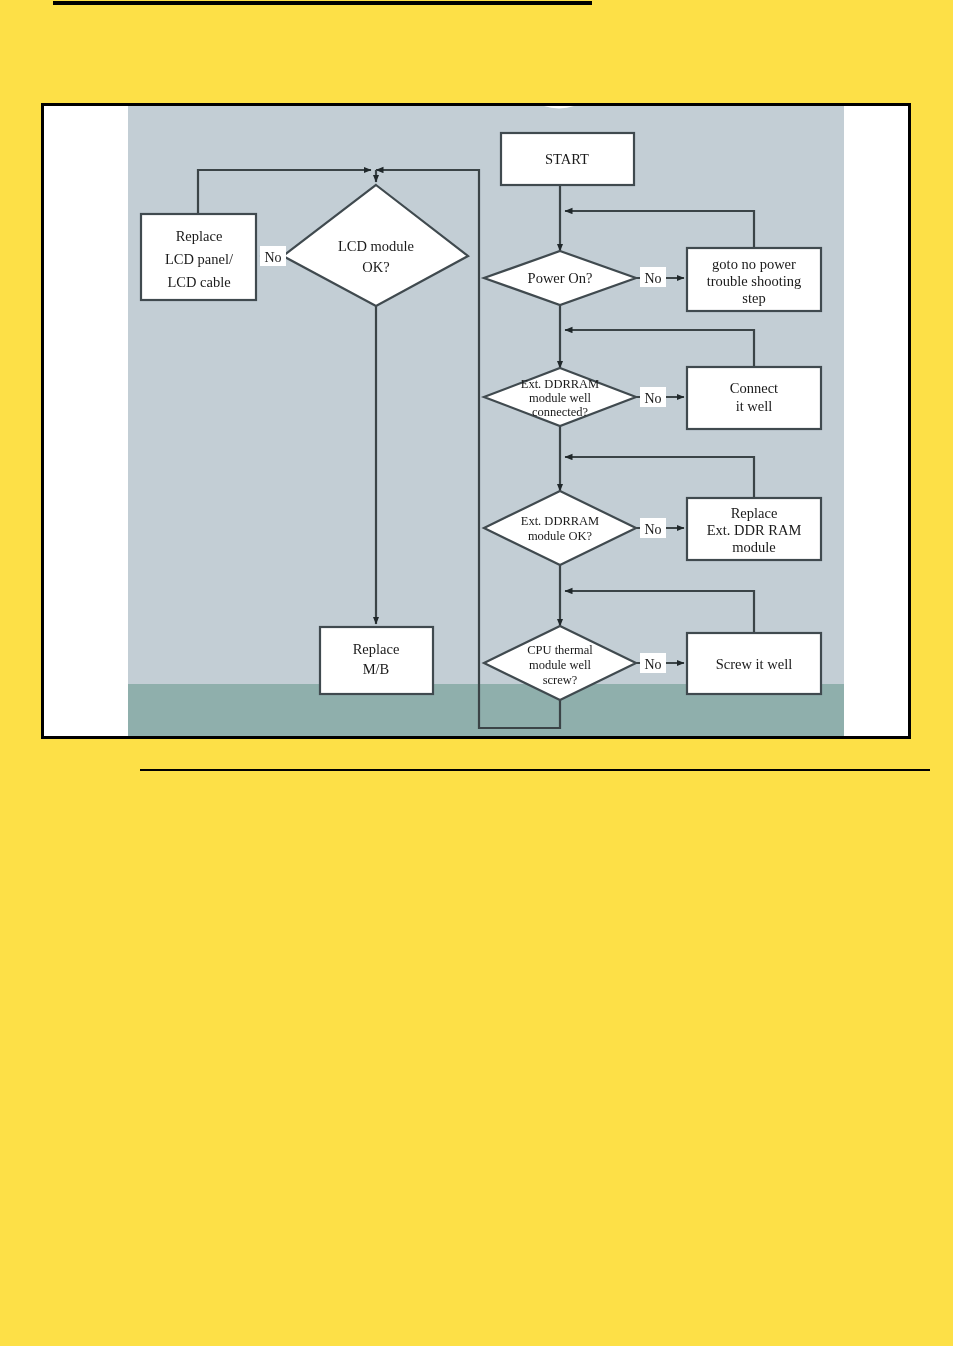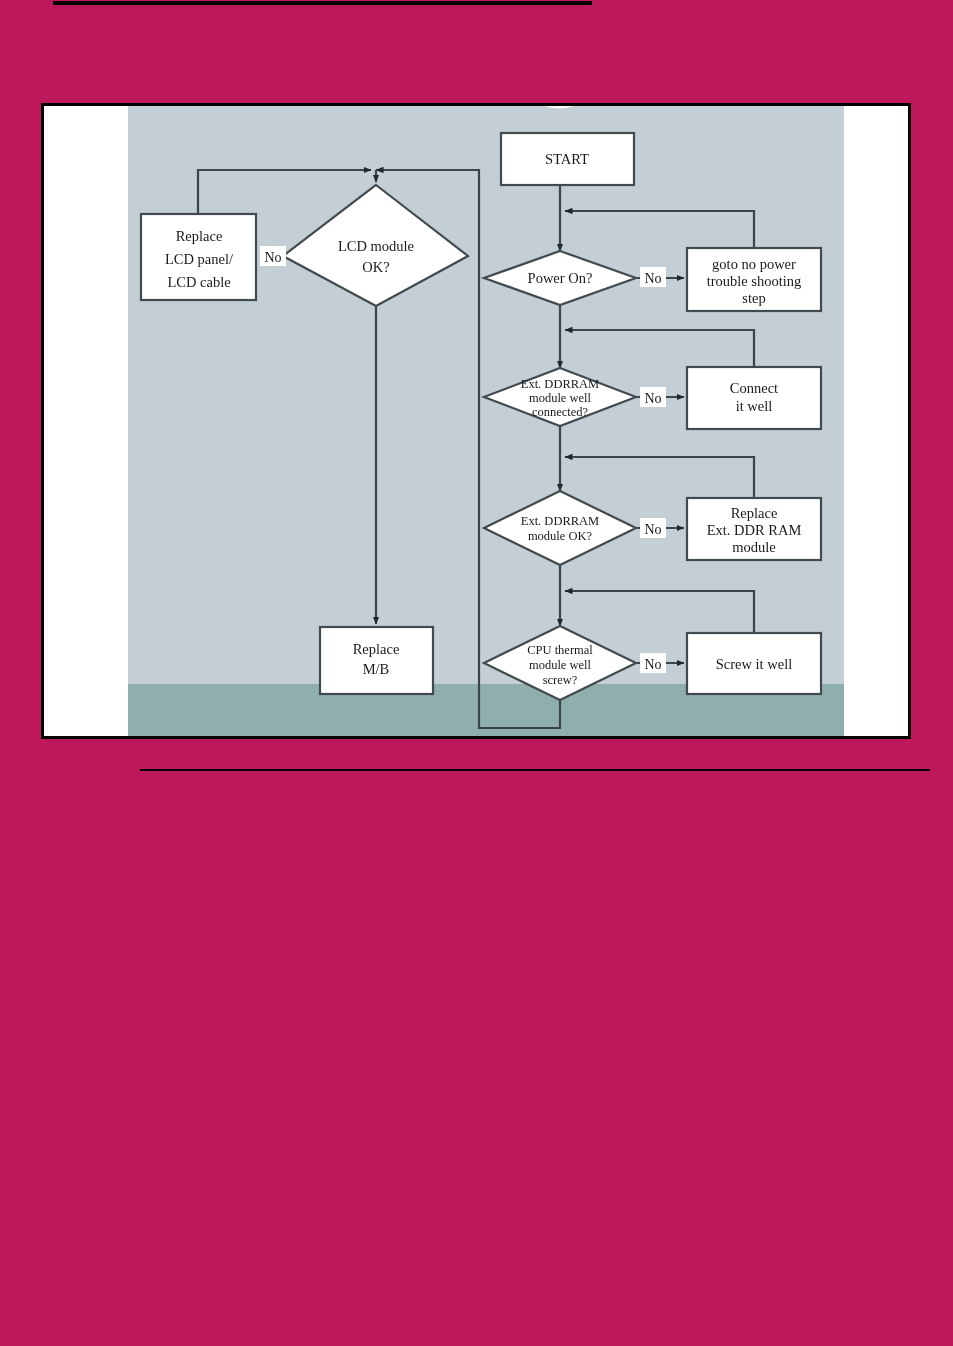--- a/index.html
+++ b/index.html
@@ -12,21 +12,21 @@
     height: 1346px;
     position: relative;
     font-family: "Liberation Serif", "DejaVu Serif", serif;
     overflow: hidden;
   }
   #page {
     position: absolute;
     left: 0; top: 0;
     width: 953px;
     height: 1346px;
-    background: #be185d;
+    background: #fde047;
   }
   .top-rule {
     position: absolute;
     left: 53px;
     top: 1px;
     width: 539px;
     height: 4px;
     background: #000000;
   }
   .bottom-rule {

